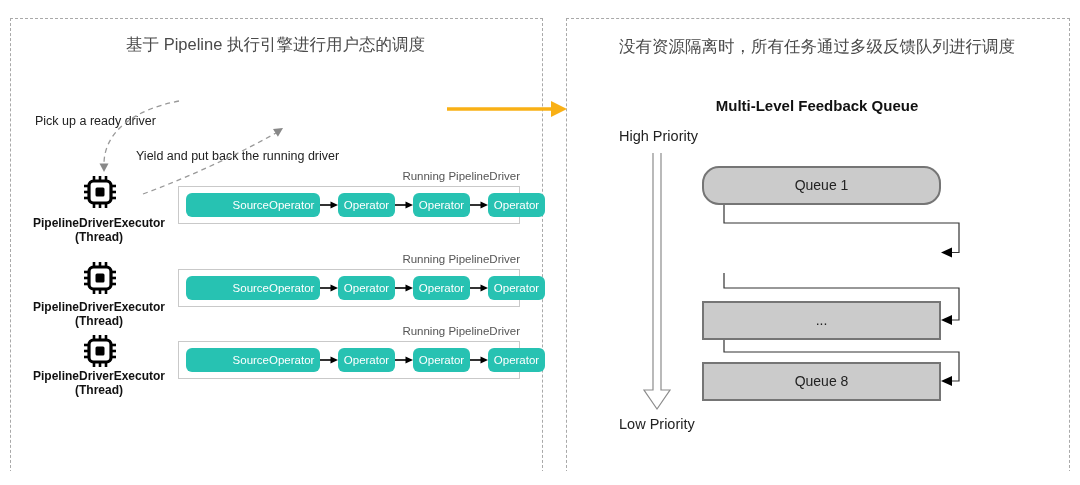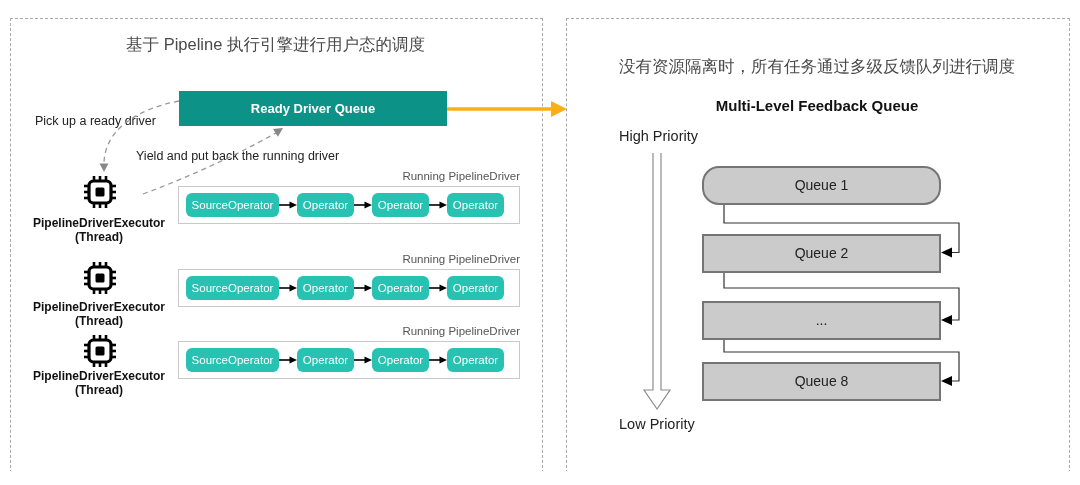--- a/index.html
+++ b/index.html
@@ -7,21 +7,21 @@
     position:relative;width:1080px;height:471px;background:#ffffff;overflow:hidden;
     font-family:"Liberation Sans", sans-serif;
   }
   .panel{position:absolute;border:1px dashed #a9a9a9;background:#ffffff;}
   .panel-left{left:10px;top:18px;width:531px;height:453px;}
   .panel-right{left:566px;top:18px;width:502px;height:453px;}
 
   .abs{position:absolute;}
   .panel-title{color:#4a4a4a;font-size:16.5px;text-align:center;white-space:nowrap;}
   .ltitle{left:10px;top:34px;width:531px;}
-  .rtitle{left:566px;top:36px;width:502px;margin-top:20px;}
+  .rtitle{left:566px;top:36px;width:502px;}
 
   .ready-queue{
     left:179px;top:91px;width:268px;height:35px;background:#0d9287;
     color:#ffffff;font-weight:bold;font-size:13px;text-align:center;line-height:35px;
   }
   .note{font-size:12.5px;color:#222222;white-space:nowrap;}
   .note-pick{left:35px;top:114px;}
   .note-yield{left:136px;top:149px;}
 
   .row-label{left:178px;width:342px;text-align:right;font-size:11.5px;color:#555555;white-space:nowrap;}
@@ -29,21 +29,21 @@
 
   .pipe-row{
     left:178px;width:342px;height:38px;border:1px solid #c9c9c9;background:#ffffff;
     display:flex;align-items:center;padding:0 0 0 7px;box-sizing:border-box;
   }
   .pr1{top:186px;}.pr2{top:269px;}.pr3{top:341px;}
   .chip{
     height:24px;line-height:24px;border-radius:6px;background:#27c2b2;color:#ffffff;
     text-align:center;font-size:11.5px;flex:0 0 auto;overflow:hidden;white-space:nowrap;
   }
-  .chip-src{width:93px;}
+  .chip-src{width:93px;padding-left:41px;}
   .chip-op{width:57px;}
   .flow-arrow{flex:0 0 auto;width:18px;height:10px;margin:0;}
 
   .exec-icon{left:83px;width:34px;height:34px;}
   .ei1{top:175px;}.ei2{top:261px;}.ei3{top:334px;}
   .exec-label{left:18px;width:162px;text-align:center;font-weight:bold;font-size:12px;line-height:14px;color:#111111;}
   .el1{top:216px;}.el2{top:300px;}.el3{top:369px;}
 
   .subtitle{left:566px;top:97px;width:502px;text-align:center;font-weight:bold;font-size:15px;color:#111111;}
   .prio{font-size:14.5px;color:#222222;white-space:nowrap;}
@@ -62,21 +62,20 @@
 <body>
 
 <div class="canvas">
 
   <div class="panel panel-left"></div>
   <div class="panel panel-right"></div>
 
   <div class="abs panel-title ltitle">基于 Pipeline 执行引擎进行用户态的调度</div>
   <div class="abs panel-title rtitle">没有资源隔离时，所有任务通过多级反馈队列进行调度</div>
 
-  <div class="abs ready-queue">Ready Driver Queue</div>
 
   <div class="abs note note-pick">Pick up a ready driver</div>
   <div class="abs note note-yield">Yield and put back the running driver</div>
 
   <svg class="abs exec-icon ei1" viewBox="0 0 34 34">
     <g stroke="#000" stroke-width="2.6">
       <line x1="11" y1="1" x2="11" y2="6"></line>
         <line x1="17" y1="1" x2="17" y2="6"></line>
         <line x1="23" y1="1" x2="23" y2="6"></line>
       <line x1="11" y1="28" x2="11" y2="33"></line>
@@ -202,21 +201,20 @@
         <polygon points="18,5 10.5,1.4 10.5,8.6" fill="#000"></polygon>
       </svg>
     <div class="chip chip-op">Operator</div>
   </div>
 
   <div class="abs subtitle">Multi-Level Feedback Queue</div>
   <div class="abs prio hi">High Priority</div>
   <div class="abs prio lo">Low Priority</div>
 
   <div class="abs queue-box q1">Queue 1</div>
-  <div class="abs queue-box q2">Queue 2</div>
   <div class="abs queue-box q3">...</div>
   <div class="abs queue-box q4">Queue 8</div>
 
   <svg class="overlay" viewBox="0 0 1080 485">
 
     <g>
       <path d="M 179 101 C 132 110, 104 133, 104 164" fill="none" stroke="#999" stroke-width="1.3" stroke-dasharray="5,4"></path>
       <polygon points="104,172 99.5,163.5 108.5,163.5" fill="#888"></polygon>
     </g>
 

